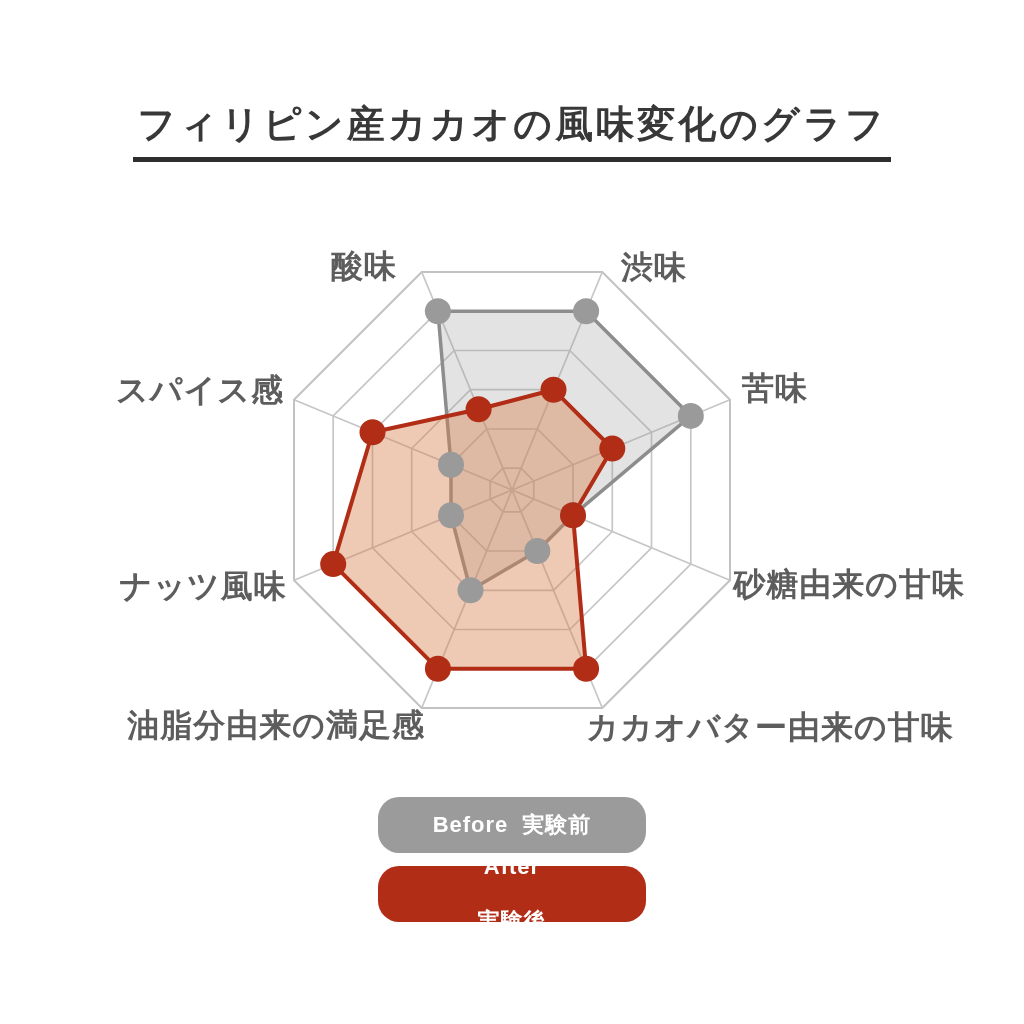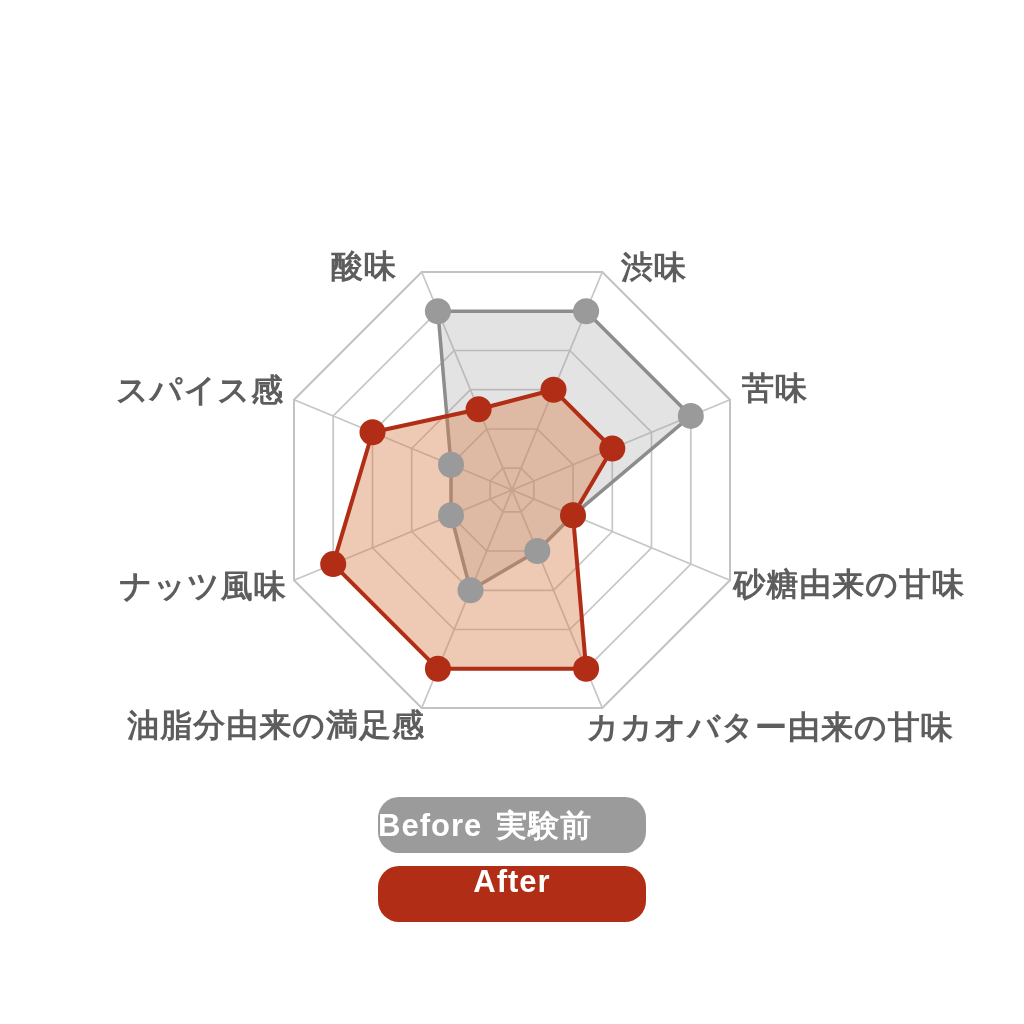--- a/index.html
+++ b/index.html
@@ -13,31 +13,34 @@
     color:#383838;border-bottom:5px solid #2e2e2e;padding:0 4px 10px 4px;line-height:1.15;
   }
   #radar-svg{position:absolute;left:0;top:0;}
   .axis-label{font-size:32px;font-weight:600;letter-spacing:1px;}
   .legend{
     position:absolute;left:0;top:797px;width:1024px;
     display:flex;flex-direction:column;align-items:center;gap:13px;
   }
   .pill{
     width:268px;height:56px;border-radius:21px;color:#ffffff;
-    display:flex;align-items:center;
-    font-size:31px;font-weight:700;letter-spacing:1px;line-height:1;
+    display:flex;align-items:center;justify-content:center;
+    font-size:22px;font-weight:700;letter-spacing:1px;line-height:1;
   }
   .pill-before{gap:14px;}
   .pill-after{gap:32px;flex-direction:column;}
 </style>
 </head>
 <body>
 
 <div class="page">
 
+  <div class="title-wrap">
+    <h1 class="title">フィリピン産カカオの風味変化のグラフ</h1>
+  </div>
 
   <svg id="radar-svg" width="1024" height="780" viewBox="0 0 1024 780">
       <g>
         <polygon points="503.0,468.2 521.0,468.2 533.8,481.0 533.8,499.0 521.0,511.8 503.0,511.8 490.2,499.0 490.2,481.0" fill="none" stroke="#c6c6c6" stroke-width="1.7"></polygon>
         <polygon points="486.7,429.0 537.3,429.0 573.0,464.7 573.0,515.3 537.3,551.0 486.7,551.0 451.0,515.3 451.0,464.7" fill="none" stroke="#c6c6c6" stroke-width="1.7"></polygon>
         <polygon points="470.5,389.7 553.5,389.7 612.3,448.5 612.3,531.5 553.5,590.3 470.5,590.3 411.7,531.5 411.7,448.5" fill="none" stroke="#c6c6c6" stroke-width="1.7"></polygon>
         <polygon points="454.2,350.5 569.8,350.5 651.5,432.2 651.5,547.8 569.8,629.5 454.2,629.5 372.5,547.8 372.5,432.2" fill="none" stroke="#c6c6c6" stroke-width="1.7"></polygon>
         <polygon points="437.9,311.2 586.1,311.2 690.8,415.9 690.8,564.1 586.1,668.8 437.9,668.8 333.2,564.1 333.2,415.9" fill="none" stroke="#c6c6c6" stroke-width="1.7"></polygon>
         <polygon points="421.7,272.0 602.3,272.0 730.0,399.7 730.0,580.3 602.3,708.0 421.7,708.0 294.0,580.3 294.0,399.7" fill="none" stroke="#c2c2c2" stroke-width="2"></polygon>
         <line x1="512" y1="490" x2="421.7" y2="272.0" stroke="#c6c6c6" stroke-width="1.7"></line>

